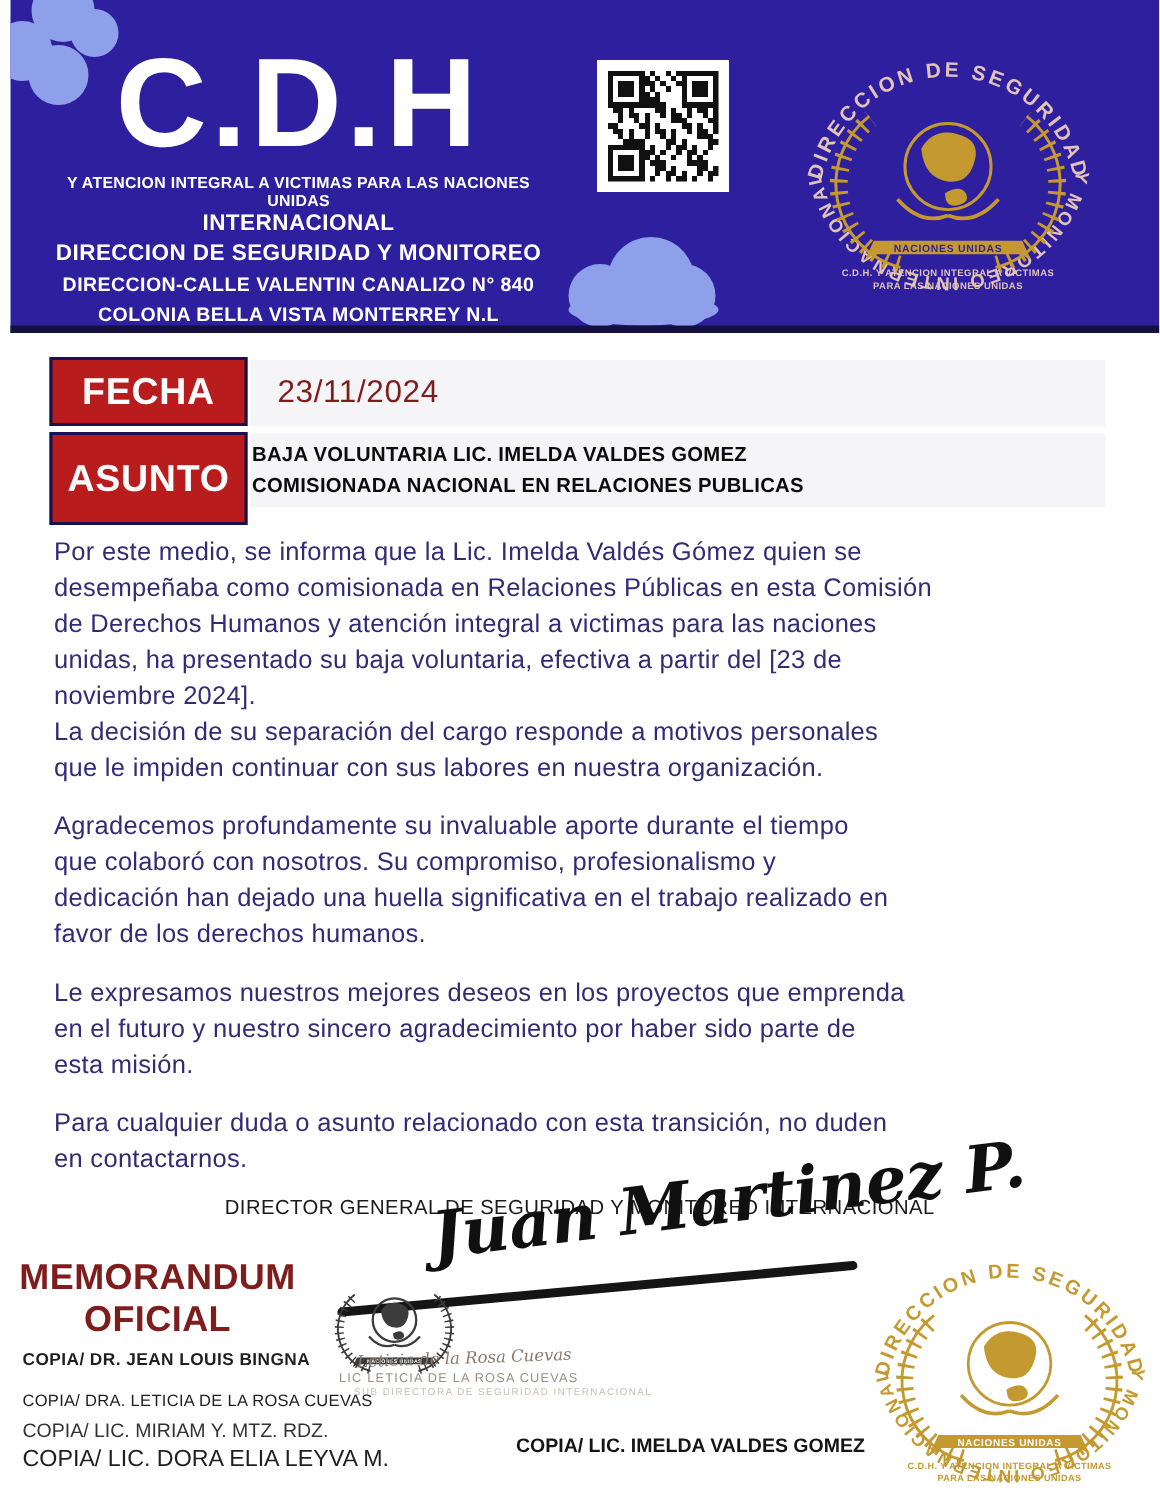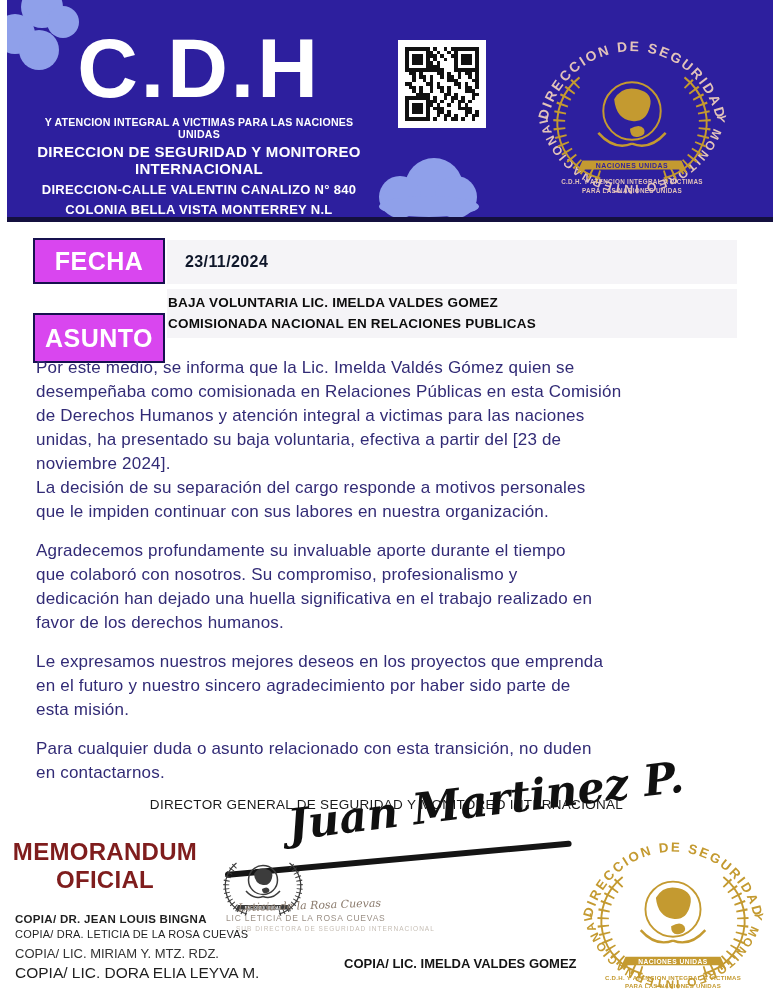--- a/index.html
+++ b/index.html
@@ -31,28 +31,28 @@
   .seal-top{left:526px;top:16px;width:198px;height:198px;}
   .seal-br{left:578px;top:818px;width:190px;height:190px;}
   .seal-mid{left:213px;top:832px;width:100px;height:100px;}
   .seal text{font-family:"Liberation Sans",sans-serif;text-anchor:middle;}
   .arc-top{font-size:14px;font-weight:bold;letter-spacing:2.2px;}
   .arc-bot{font-size:12.5px;font-weight:bold;letter-spacing:2px;}
   .banner{font-size:7px;font-weight:bold;letter-spacing:.5px;}
   .inner{font-size:6.4px;font-weight:bold;letter-spacing:.3px;}
 
   
-  .meta-label{position:absolute;left:33px;width:132px;background:#d946ef;border:2px solid #17114F;
+  .meta-label{position:absolute;left:33px;width:132px;background:#b91c1c;border:2px solid #17114F;
               color:#fff;font-weight:bold;font-size:25px;letter-spacing:.5px;
               display:flex;align-items:center;justify-content:center;box-sizing:border-box;}
   .fecha-label{top:238px;height:46px;}
-  .asunto-label{top:288px;height:50px;margin-top:25px;}
+  .asunto-label{top:288px;height:62px;}
   .meta-strip{position:absolute;left:167px;width:570px;background:#F5F4F7;}
   .fecha-strip{top:240px;height:44px;line-height:44px;padding-left:18px;box-sizing:border-box;
-               font-size:16px;color:#0f172a;letter-spacing:.4px;font-weight:bold;}
+               font-size:21px;color:#7f1d1d;letter-spacing:.4px;}
   .asunto-strip{top:289px;height:49px;}
   .asunto-text{position:absolute;left:168px;top:292px;width:560px;font-size:13.5px;font-weight:bold;
                color:#0c0c0c;line-height:21px;white-space:pre-line;letter-spacing:.2px;}
 
   
   .body{position:absolute;left:36px;top:356px;width:722px;color:#322B76;}
   .body p{margin:0 0 15px 0;font-size:17px;line-height:24px;white-space:pre-line;letter-spacing:.2px;}
 
   
   .sig-title{position:absolute;left:0;top:797px;width:773px;text-align:center;
@@ -64,43 +64,43 @@
               transform:rotate(-7deg);transform-origin:left center;}
   .csig-script{position:absolute;left:238px;top:899px;font-family:"DejaVu Serif",serif;font-style:italic;
                font-size:11px;color:#8a7a6c;white-space:nowrap;transform:rotate(-2deg);}
   .csig-name{position:absolute;left:226px;top:913px;font-size:8.5px;color:#9a8f85;letter-spacing:.8px;white-space:nowrap;}
   .csig-sub{position:absolute;left:236px;top:925px;font-size:6.5px;color:#c6beb5;letter-spacing:1px;white-space:nowrap;}
 
   
   .memo{position:absolute;left:4px;top:838px;width:202px;text-align:center;color:#7f1d1d;
         font-weight:800;font-size:24px;line-height:28px;letter-spacing:.3px;}
   .copy{position:absolute;left:15px;color:#1f1f1f;white-space:nowrap;}
-  .copy-0{top:901px;font-size:11.5px;font-weight:600;letter-spacing:.3px;margin-top:12px;}
+  .copy-0{top:901px;font-size:11.5px;font-weight:600;letter-spacing:.3px;}
   .copy-1{top:928px;font-size:11px;letter-spacing:.2px;}
   .copy-2{top:946px;font-size:13px;color:#333;}
   .copy-3{top:964px;font-size:15.5px;}
   .copy-right{position:absolute;left:344px;top:956px;font-size:13px;font-weight:bold;color:#141414;white-space:nowrap;}
 </style>
 </head>
 <body>
 
 <div class="page">
 
   <header class="letterhead">
     <div class="flower">
       <i class="f1"></i>
         <i class="f2"></i>
         <i class="f3"></i>
         <i class="f4"></i>
     </div>
     <div class="org">
       <div class="org-acronym">C.D.H</div>
       <div class="org-tagline">Y ATENCION INTEGRAL A VICTIMAS PARA LAS NACIONES UNIDAS</div>
+      <div class="org-dept" style="margin-top:0;">INTERNACIONAL</div>
       <div class="org-dept">DIRECCION DE SEGURIDAD Y MONITOREO</div>
-      <div class="org-dept" style="margin-top:0;">INTERNACIONAL</div>
       <div class="org-addr">DIRECCION-CALLE VALENTIN CANALIZO N° 840</div>
       <div class="org-addr">COLONIA BELLA VISTA MONTERREY N.L</div>
       <div class="org-addr">TELEFONO-81 2510 8867</div>
     </div>
     <div class="qr-box">
       <svg id="qr" viewBox="0 0 21 21">
           <rect x="0" y="0" width="7" height="7" fill="#111"></rect>
           <rect x="1" y="1" width="5" height="5" fill="#fff"></rect>
           <rect x="2" y="2" width="3" height="3" fill="#111"></rect>
           <rect x="14" y="0" width="7" height="7" fill="#111"></rect>

